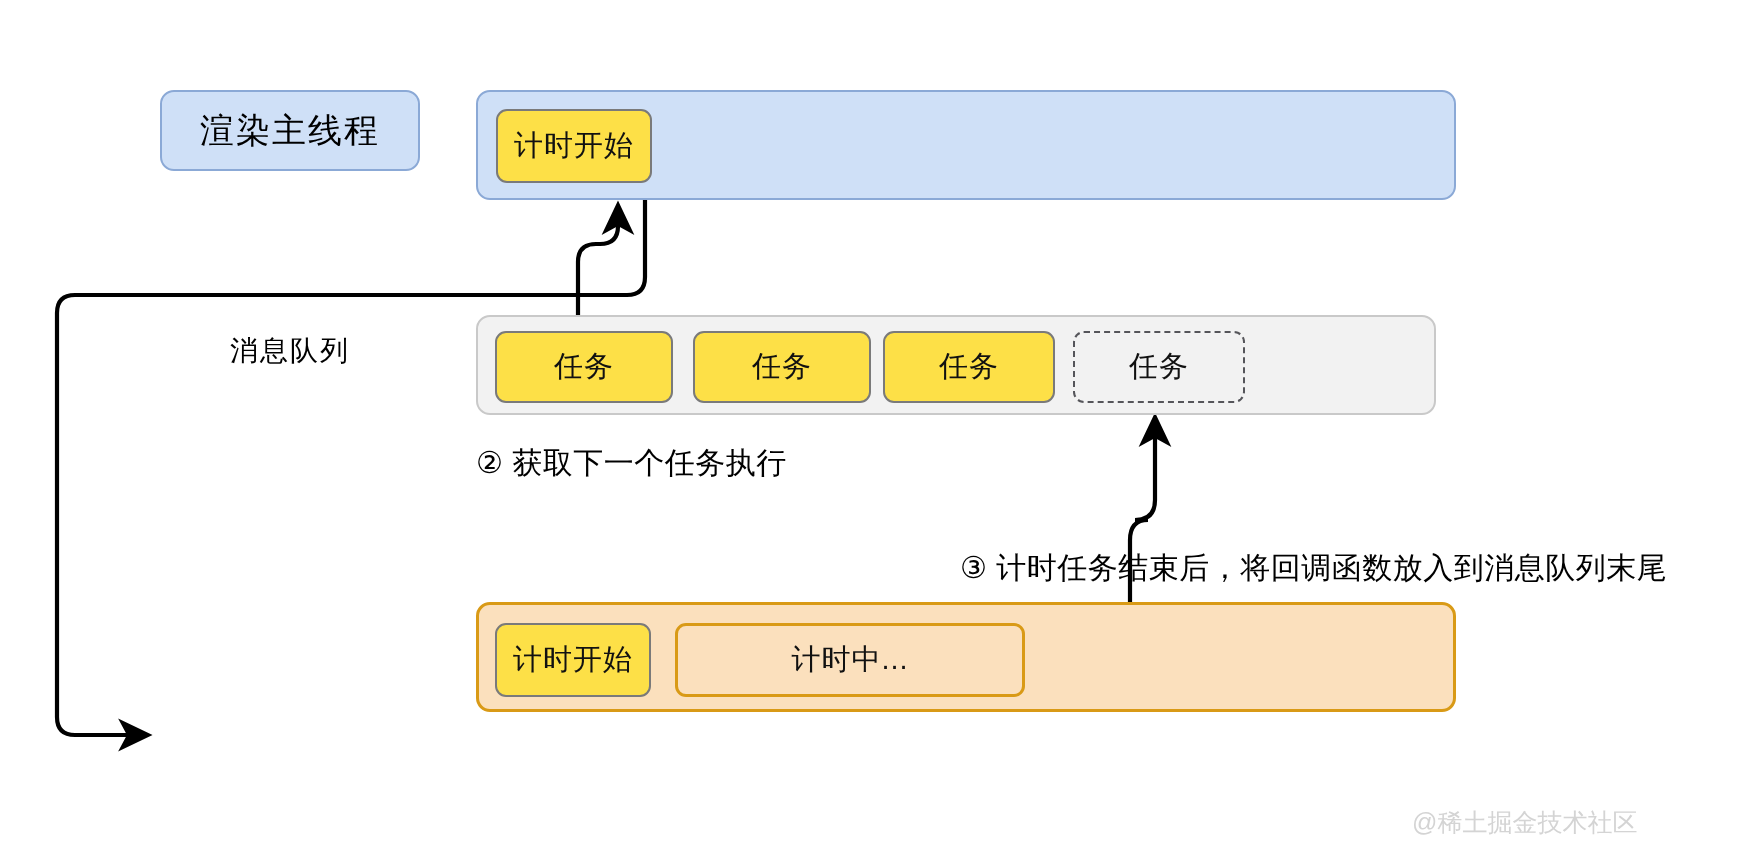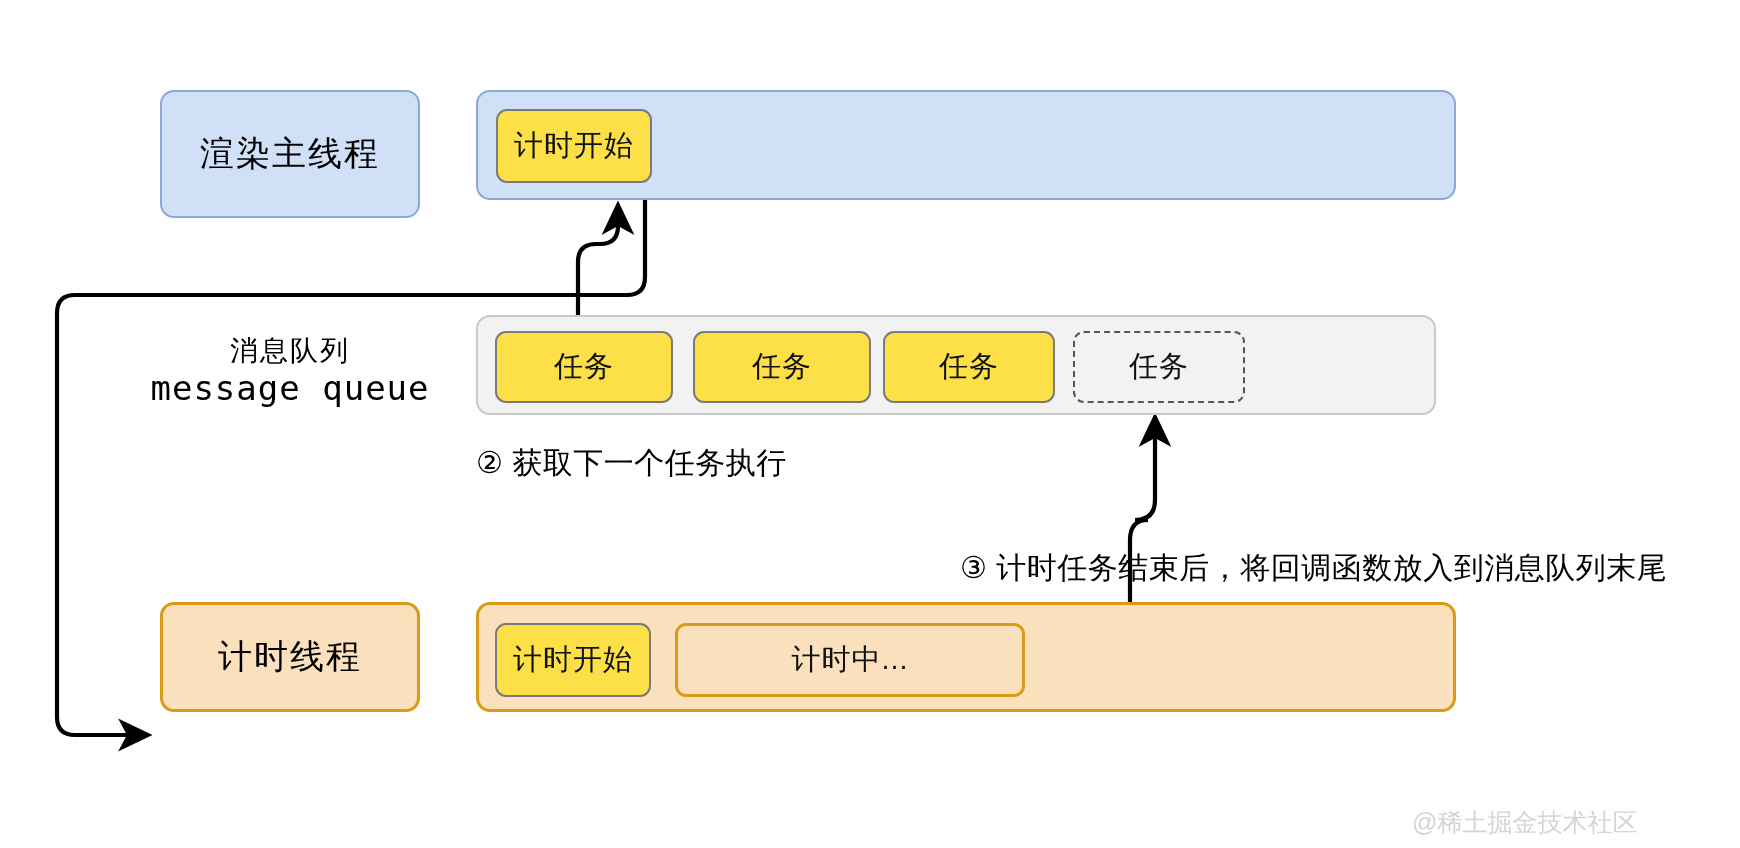--- a/index.html
+++ b/index.html
@@ -139,34 +139,33 @@
       </marker>
     </defs>
 
     <path d="M 645,196 L 645,277 Q 645,295 627,295 L 75,295 Q 57,295 57,313 L 57,717 Q 57,735 75,735 L 145,735" fill="none" stroke="#000000" stroke-width="4.2" marker-end="url(#arrowhead)"></path>
 
     <path d="M 578,330 L 578,262 Q 578,244 596,244 L 600,244 Q 618,244 618,226 L 618,208" fill="none" stroke="#000000" stroke-width="4.2" marker-end="url(#arrowhead)"></path>
 
     <path d="M 1130,628 L 1130,540 Q 1130,520 1148,520 L 1135,520 Q 1155,520 1155,500 L 1155,420" fill="none" stroke="#000000" stroke-width="4.2" marker-end="url(#arrowhead)"></path>
   </svg>
 
-  <div class="lane-label lane-blue" style="left:160px; top:90px; width:260px; height:128px;">
+  <div class="lane-label lane-blue" style="left:160px; top:90px; width:260px; height:81px;">
     <span>渲染主线程</span>
   </div>
 
   <div class="track track-blue" style="left:476px; top:90px; width:980px; height:110px;">
     <div class="chip chip-light" style="left:18px; top:17px; width:156px; height:74px;">
       <span>计时开始</span>
     </div>
   </div>
 
 
   <div class="queue-title" style="left:140px; top:334px; width:300px;">
     <span class="cn">消息队列</span>
-    <span class="en">message queue</span>
   </div>
 
   <div class="track track-grey" style="left:476px; top:315px; width:960px; height:100px;">
     <div class="chip chip-light" style="left:17px; top:14px; width:178px; height:72px;">
       <span>任务</span>
     </div>
     <div class="chip chip-light" style="left:215px; top:14px; width:178px; height:72px;">
       <span>任务</span>
     </div>
     <div class="chip chip-light" style="left:405px; top:14px; width:172px; height:72px;">
@@ -174,23 +173,20 @@
     </div>
     <div class="chip chip-dashed" style="left:595px; top:14px; width:172px; height:72px;">
       <span>任务</span>
     </div>
   </div>
 
   <div class="note" style="left:476px; top:443px;">② 获取下一个任务执行</div>
 
   <div class="note" style="left:960px; top:548px;">③ 计时任务结束后，将回调函数放入到消息队列末尾</div>
 
-  <div class="lane-label lane-orange" style="left:160px; top:602px; width:260px; height:110px;">
-    <span>计时线程</span>
-  </div>
 
   <div class="track track-orange" style="left:476px; top:602px; width:980px; height:110px;">
     <div class="chip chip-light" style="left:16px; top:18px; width:156px; height:74px;">
       <span>计时开始</span>
     </div>
     <div class="chip chip-orange" style="left:196px; top:18px; width:350px; height:74px;">
       <span>计时中...</span>
     </div>
   </div>
 

